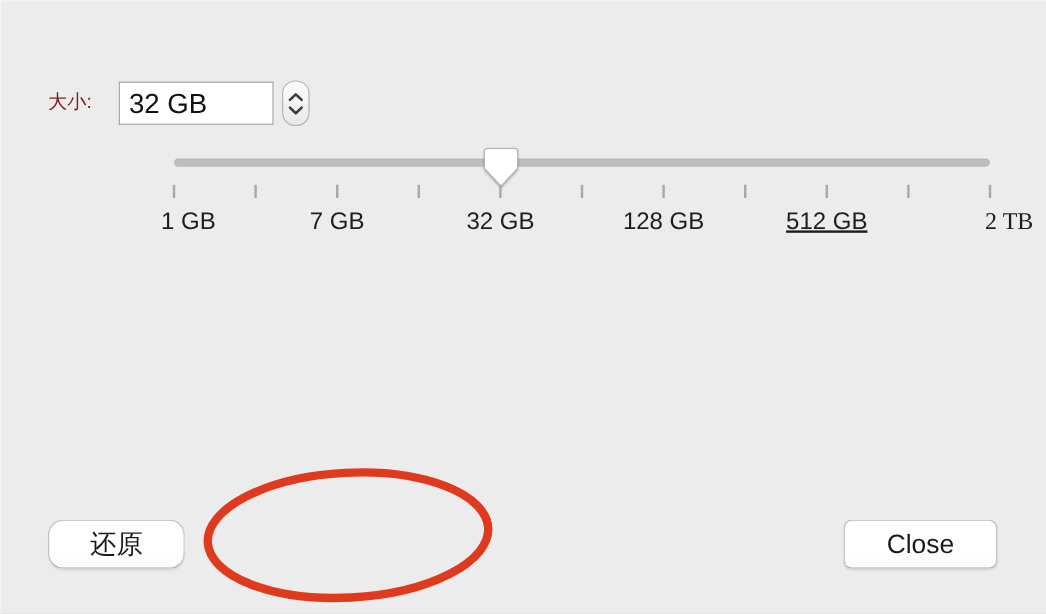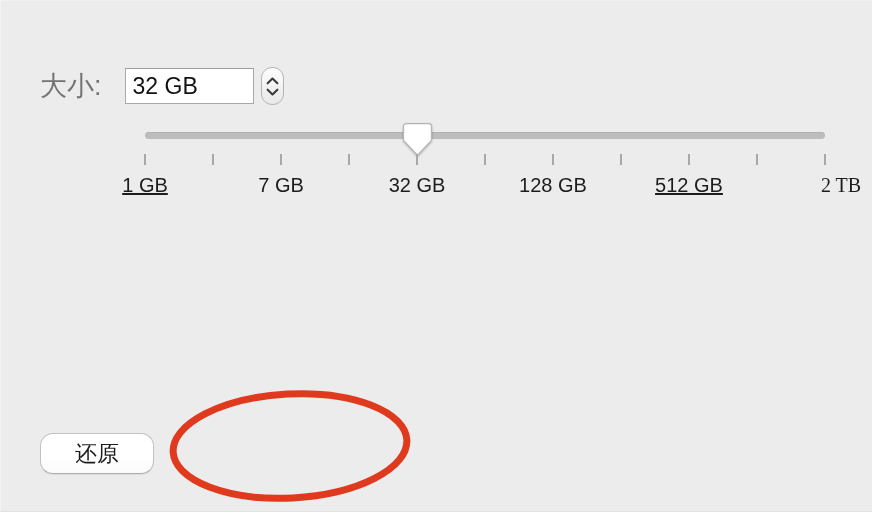--- a/index.html
+++ b/index.html
@@ -48,22 +48,22 @@
   
   .size-row {
     position: absolute;
     left: 40px;
     top: 66px;
     display: flex;
     align-items: center;
     height: 40px;
   }
   .size-label {
-    font-size: 27px;
-    color: #737373;
+    font-size: 16px;
+    color: #7f1d1d;
     letter-spacing: 0px;
     line-height: 40px;
     white-space: nowrap;
   }
   .size-field {
     box-sizing: border-box;
     margin-left: 23px;
     width: 129px;
     height: 36px;
     background: #ffffff;
@@ -243,33 +243,34 @@
         <div class="tick" style="left: 272px;"></div>
         <div class="tick" style="left: 340px;"></div>
         <div class="tick" style="left: 408px;"></div>
         <div class="tick" style="left: 476px;"></div>
         <div class="tick" style="left: 544px;"></div>
         <div class="tick" style="left: 612px;"></div>
         <div class="tick" style="left: 680px;"></div>
       </div>
 
     <div class="tick-labels" id="slider-tick-labels">
-        <div class="tick-label" style="left: 0px; text-decoration: underline;">1 GB</div>
+        <div class="tick-label" style="left: 12px;">1 GB</div>
         <div class="tick-label" style="left: 136px;">7 GB</div>
         <div class="tick-label" style="left: 272px;">32 GB</div>
         <div class="tick-label" style="left: 408px;">128 GB</div>
         <div class="tick-label" style="left: 544px; text-decoration: underline;">512 GB</div>
         <div class="tick-label" style="left: 696px; font-family: Liberation Serif, serif;">2 TB</div>
       </div>
 
   </div>
 
   <button class="btn" id="btn-revert">还原</button>
 
 
+  <button class="btn" id="btn-close">Close</button>
 
   <div class="annotation">
     <svg width="244" height="122" viewBox="0 0 244 122">
       <ellipse id="annot-ellipse" cx="122" cy="61" rx="117" ry="52" fill="none" stroke="#E03A1E" stroke-width="7" transform="rotate(-3 122 61)"></ellipse>
     </svg>
   </div>
 
 </div>
 
 </body></html>

